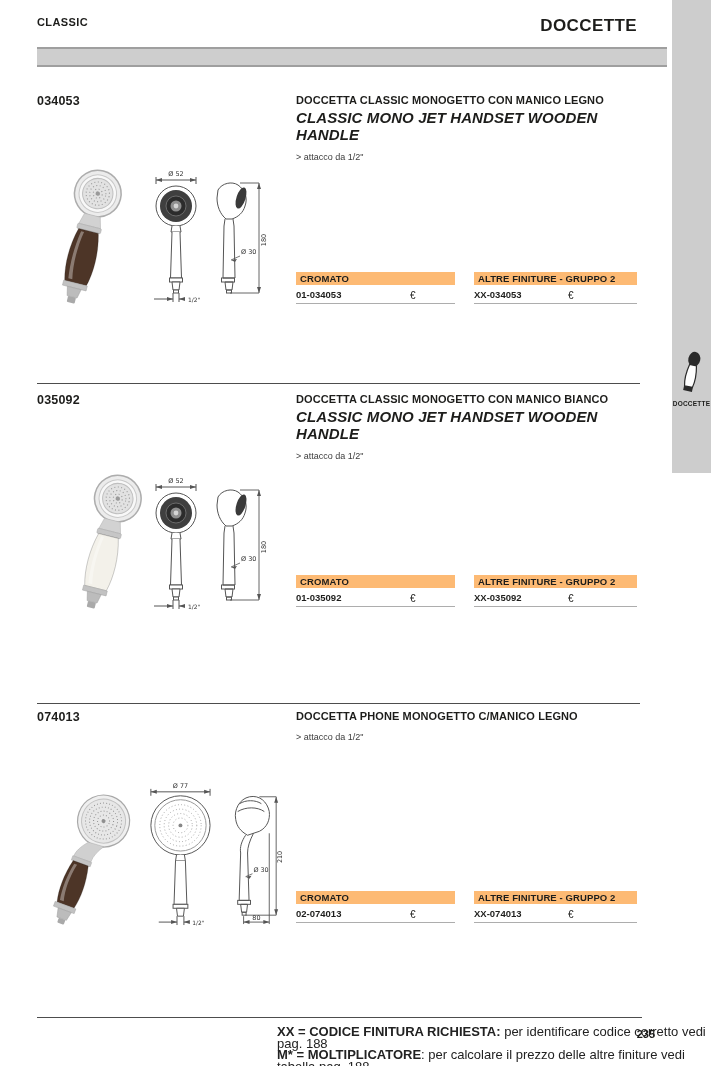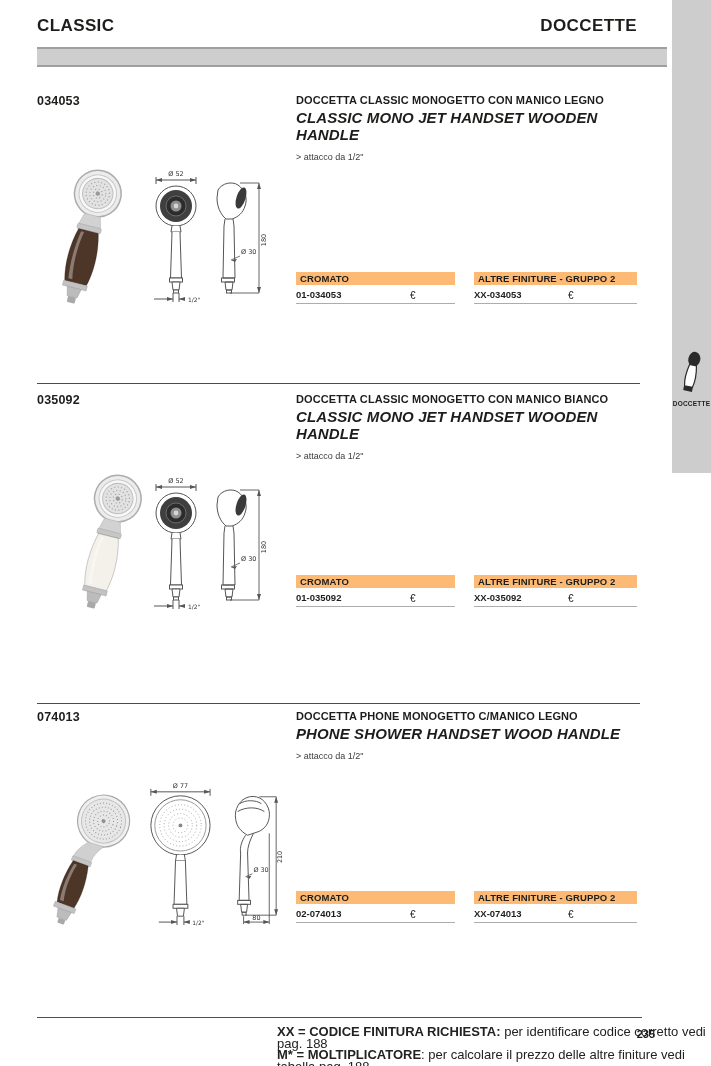--- a/index.html
+++ b/index.html
@@ -1,20 +1,20 @@
 <!DOCTYPE html>
 <html><head>
 <meta charset="utf-8">
 <style>
   html,body{margin:0;padding:0;background:#fff;}
   .page{position:relative;width:711px;height:1066px;background:#fff;overflow:hidden;
         font-family:"Liberation Sans",sans-serif;color:#1d1d1b;}
 
   
-  .hdr-left{position:absolute;left:37px;top:16px;font-size:17px;font-weight:bold;letter-spacing:.4px;}
+  .hdr-left{position:absolute;left:37px;top:16px;font-size:11px;font-weight:bold;letter-spacing:.4px;}
   .hdr-right{position:absolute;right:74px;top:16px;font-size:17px;font-weight:bold;letter-spacing:.4px;}
   .hdr-bar{position:absolute;left:37px;top:47px;width:630px;height:16px;background:#cecece;
            border-top:2px solid #9f9f9f;border-bottom:2px solid #9f9f9f;}
 
   
   .side-strip{position:absolute;left:672px;top:0;width:39px;height:473px;background:#cdcdcd;}
   .side-tab{position:absolute;left:0;top:350px;width:39px;text-align:center;}
   .side-tab svg{display:block;margin:0 auto;}
   .side-tab-label{font-size:6.5px;font-weight:bold;letter-spacing:.2px;margin-top:4px;color:#1d1d1b;}
 
@@ -255,21 +255,20 @@
       </div>
     </div>
   </div>
 
   <div class="divider" style="top:703px;"></div>
 
   <div class="section" style="top:710px;">
     <div class="p-code">074013</div>
     <div class="p-info">
       <div class="p-title">DOCCETTA PHONE MONOGETTO C/MANICO LEGNO</div>
-      <div class="p-subtitle">PHONE SHOWER HANDSET WOOD HANDLE</div>
       <div class="p-note">&gt; attacco da 1/2"</div>
     </div>
 
     <svg class="p-photo" style="left:42px;top:78px;" width="92" height="150" viewBox="0 0 90 150">
       <g transform="rotate(20 45 70)">
         <circle cx="47" cy="30" r="26" fill="#efefef" stroke="#a8a8a8" stroke-width="1.2"></circle>
         <circle cx="47" cy="30" r="22" fill="#e7e7e7" stroke="#c2c2c2"></circle>
         <circle cx="47" cy="30" r="18" fill="none" stroke="#8f8f8f" stroke-width="1" stroke-dasharray=".9 2.2"></circle>
         <circle cx="47" cy="30" r="14" fill="none" stroke="#8f8f8f" stroke-width="1" stroke-dasharray=".9 2.2"></circle>
         <circle cx="47" cy="30" r="10" fill="none" stroke="#8f8f8f" stroke-width="1" stroke-dasharray=".9 2.2"></circle>

